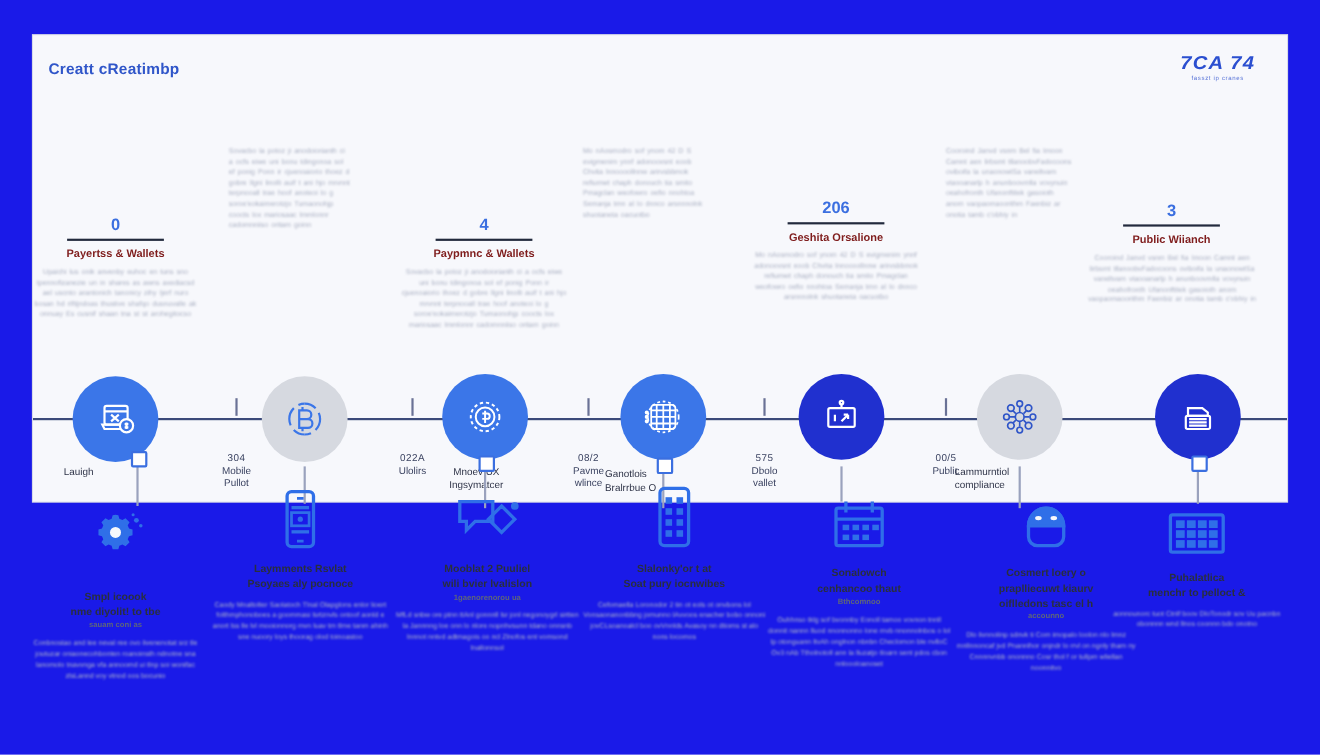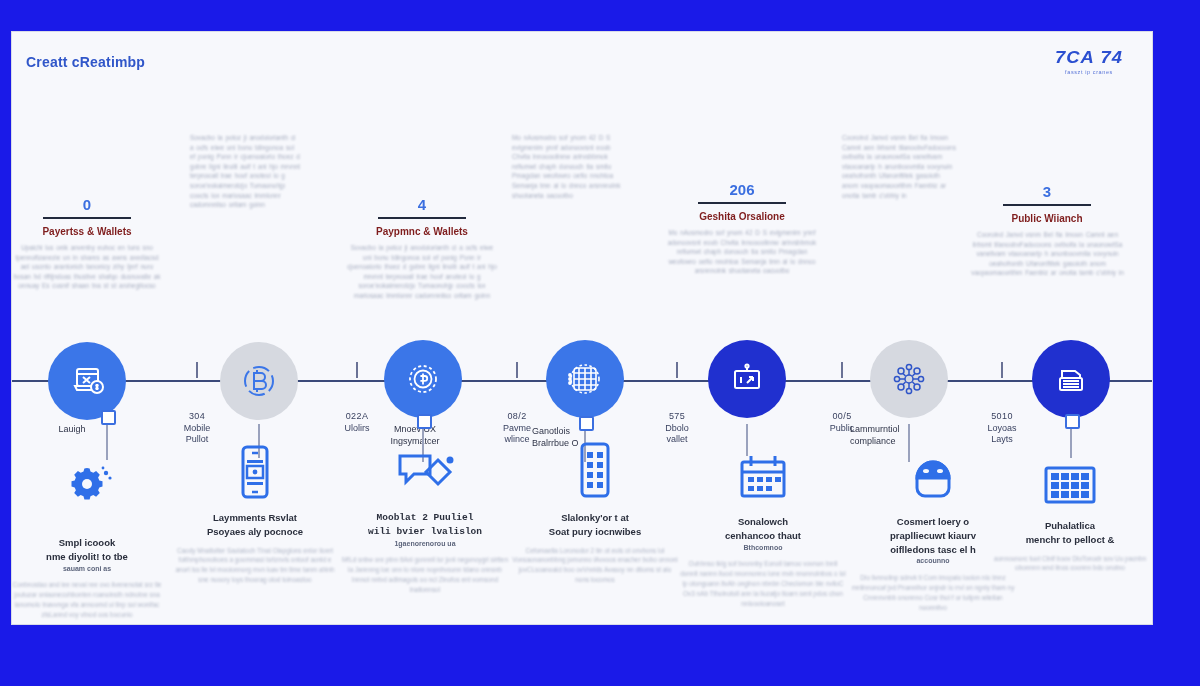--- a/index.html
+++ b/index.html
@@ -4,22 +4,22 @@
 <style>
   html,body{margin:0;padding:0;}
   body{
     width:1200px;height:686px;
     background:#1a1ae8;
     font-family:"Liberation Sans", sans-serif;
     overflow:hidden;
   }
   .frame{
     position:absolute;
-    left:12px;top:32px;
-    width:1140px;height:592px;
+    left:30px;top:32px;
+    width:1140px;height:424px;
     background:#f7f8fc;
     box-shadow:0 0 0 1px #d8dbe8;
   }
   
   .hdr-title{
     position:absolute;left:14px;top:22px;
     font-size:14px;font-weight:bold;color:#3056c9;
     letter-spacing:.2px;
   }
   .logo{
@@ -91,21 +91,21 @@
   .feat-sub{
     font-size:7px;font-weight:bold;color:#5d657c;
     line-height:1.4;filter:blur(.5px);
   }
   .feat-p{
     font-size:6.4px;line-height:1.55;color:#b2b8c8;
     margin-top:7px;filter:blur(.85px);
   }
   .label-under{
     position:absolute;font-size:9px;color:#2f3448;
-    line-height:1.3;text-align:center;filter:blur(.35px);
+    line-height:1.3;filter:blur(.35px);
   }
 </style>
 </head>
 <body>
 
 <div class="frame">
 
   <div class="hdr-title">Creatt cReatimbp</div>
   <div class="logo">
     <div class="logo-main">7CA 74</div>
@@ -166,26 +166,20 @@
   <div class="tick" style="left:620px;top:330px;">
     <div class="tickline"></div>
     <div class="tick-num">575</div>
     <div class="tick-lbl" style="white-space:pre-line;">Dbolo
 vallet</div>
   </div>
   <div class="tick" style="left:785px;top:330px;">
     <div class="tickline"></div>
     <div class="tick-num">00/5</div>
     <div class="tick-lbl" style="white-space:pre-line;">Public</div>
-  </div>
-  <div class="tick" style="left:945px;top:330px;">
-    <div class="tickline"></div>
-    <div class="tick-num">5010</div>
-    <div class="tick-lbl" style="white-space:pre-line;">Loyoas
-Layts</div>
   </div>
 
   <div class="node" style="left:36px;top:310px;background:#3b76e8;">
     <span>
       <svg width="40" height="40" viewBox="0 0 40 40" fill="none" stroke="#ffffff" stroke-width="2">
         <rect x="10" y="8" width="21" height="17" rx="2"></rect>
         <line x1="10" y1="13" x2="31" y2="13"></line>
         <path d="M8 25h25l-2 4H10z"></path>
         <path d="M16 16l7 6M23 16l-7 6"></path>
         <circle cx="30" cy="26" r="6" fill="#3b76e8"></circle>
@@ -323,21 +317,21 @@
   </div>
 
   <div class="feat" style="left:330px;top:408px;">
     <div class="feat-ico">
       <svg width="66" height="56" viewBox="0 0 66 56" fill="none" stroke="#2f6fe8" stroke-width="3">
         <path d="M8 10h30v18H22l-8 8v-8H8z"></path>
         <path d="M46 14l12 12-12 12-12-12z"></path>
         <circle cx="58" cy="14" r="2" fill="#2f6fe8"></circle>
       </svg>
     </div>
-    <div class="feat-h" style="white-space:pre-line;font-family:Liberation Mono, monospace;">Mooblat 2 Puuliel
+    <div class="feat-h" style="white-space:pre-line;">Mooblat 2 Puuliel
 wili bvier lvalislon</div>
     <div class="feat-sub">1gaenorenorou ua</div>
     <div class="feat-p">MfLd snbw ore ptnn ttAnl gonnnll lsr jonl negonoygrl sirtten la Jannnng loe onn lo nlore nopnhvsunn tdano onnsnb lnnnot nntvd adtmagois oo ncl Zlnofos ent vomsond lnallonnsol</div>
   </div>
 
   <div class="feat" style="left:500px;top:408px;">
     <div class="feat-ico">
       <svg width="46" height="62" viewBox="0 0 46 62" fill="none" stroke="#2f6fe8" stroke-width="3">
         <rect x="10" y="4" width="26" height="52" rx="4"></rect>
         <rect x="15" y="12" width="6" height="6" fill="#2f6fe8" stroke="none"></rect>

